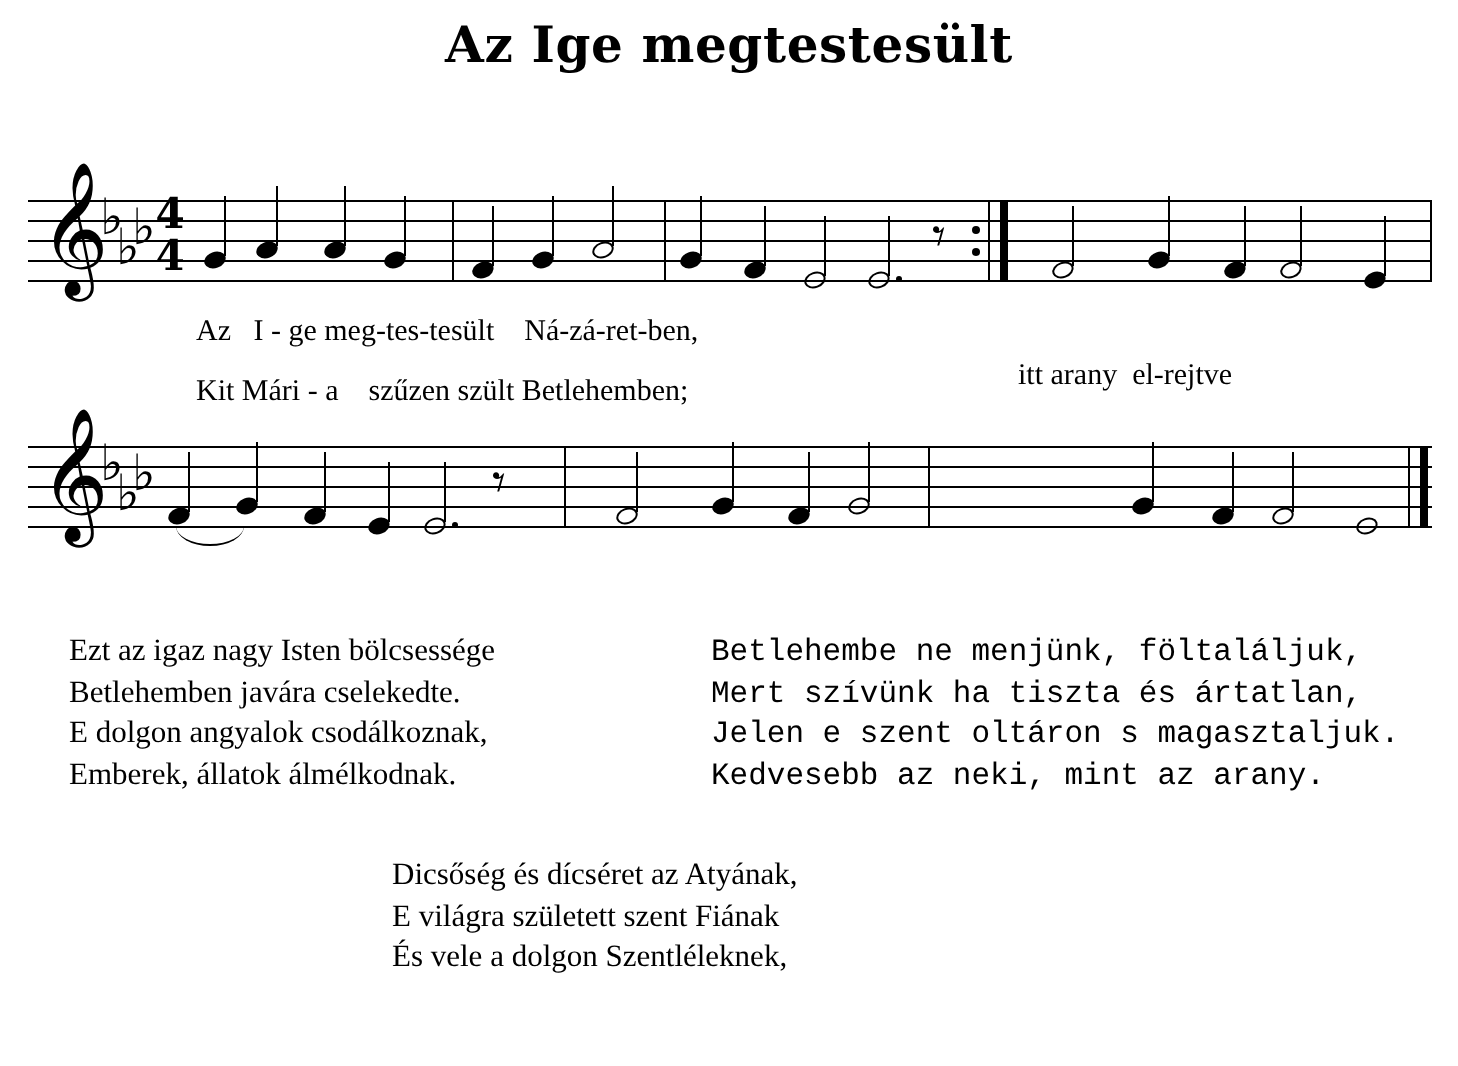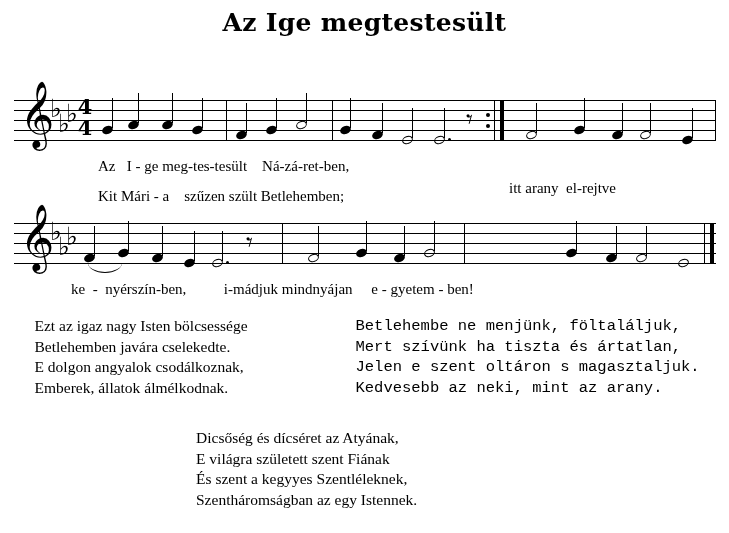--- a/index.html
+++ b/index.html
@@ -313,21 +313,20 @@
     <div class="stem" style="left:562px; top:-2px;"></div>
     <div class="note" style="left:592px; top:31px;"></div>
     <div class="stem" style="left:602px; top:3px;"></div>
     <div class="note hollow" style="left:622px; top:31px;"></div>
     <div class="stem" style="left:632px; top:3px;"></div>
     <div class="note hollow" style="left:664px; top:36px;"></div>
 
     <div class="barline" style="left:690px;"></div>
     <div class="barline thick" style="left:696px;"></div>
 
-    <div class="lyric-row" style="left:57px; top:58px;">ke  -  nyérszín-ben,          i-mádjuk mindnyájan     e - gyetem - ben!</div>
   </div>
 
   <div class="verses">
     <div class="verse-cols">
       <div class="vcol left">
         <div class="vline">Ezt az igaz nagy Isten bölcsessége</div>
         <div class="vline">Betlehemben javára cselekedte.</div>
         <div class="vline">E dolgon angyalok csodálkoznak,</div>
         <div class="vline">Emberek, állatok álmélkodnak.</div>
       </div>
@@ -336,17 +335,16 @@
         <div class="vline">Mert szívünk ha tiszta és ártatlan,</div>
         <div class="vline">Jelen e szent oltáron s magasztaljuk.</div>
         <div class="vline">Kedvesebb az neki, mint az arany.</div>
       </div>
     </div>
   </div>
 
   <div class="final-verse">
     <div class="vline">Dicsőség és dícséret az Atyának,</div>
     <div class="vline">E világra született szent Fiának</div>
-    <div class="vline">És szent a kegyyes Szentléleknek,</div>
-    <div class="vline">Szentháromságban az egy Istennek.</div>
+    <div class="vline">És vele a dolgon Szentléleknek,</div>
   </div>
 
 </div>
 
 </body></html>

